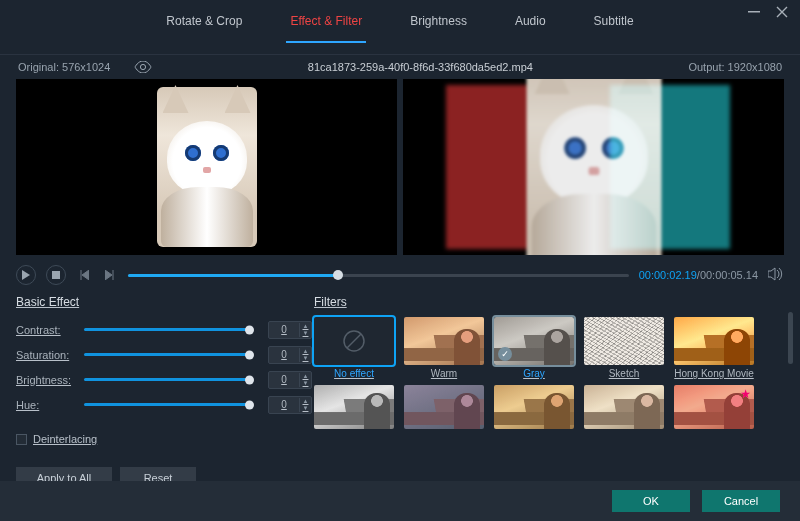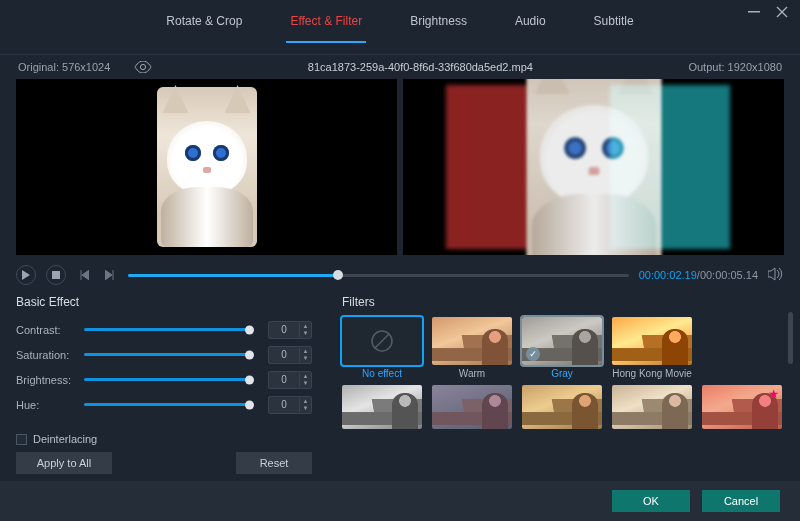--- a/index.html
+++ b/index.html
@@ -192,21 +192,22 @@
     background: #d6dde3;
     border-radius: 50%;
   }
   .time { font-size: 11px; color: #8c98a4; }
   .time .cur { color: #0ea3f5; }
   .volicon { color: #8c98a4; }
   
   .lower {
     display: flex;
     padding: 4px 16px 0 16px;
-    gap: 30px;
+    gap: 2px;
+    text-decoration: underline;
   }
   .basic {
     width: 296px;
     flex-shrink: 0;
   }
   .sectitle { color: #d7dde3; font-size: 12px; margin-bottom: 8px; }
   .row {
     display: flex;
     align-items: center;
     height: 25px;
@@ -253,21 +254,21 @@
     display: flex; align-items: center; gap: 6px;
     margin-top: 16px;
     font-size: 11px;
   }
   .checkbox {
     width: 11px; height: 11px;
     border: 1px solid #4a5663;
     background: #232c36;
     cursor: pointer;
   }
-  .btnrow { display: flex; gap: 8px; margin-top: 7px; justify-content: space-between; }
+  .btnrow { display: flex; gap: 8px; margin-top: 22px; }
   .btn {
     background: #333c47;
     color: #c8d0d8;
     border: none;
     padding: 5px 0;
     font-size: 11px;
     cursor: pointer;
     text-align: center;
   }
   .btn.apply { width: 96px; }
@@ -567,20 +568,24 @@
       </div>
       <div class="filtercard selected">
         <div class="thumb gray">
             <div class="mtn"></div>
             <div class="girl"></div>
           <div class="check">✓</div>
         </div>
         <div class="filterlabel">Gray</div>
       </div>
       <div class="filtercard">
+        <div class="thumb sketch"></div>
+        <div class="filterlabel">Sketch</div>
+      </div>
+      <div class="filtercard">
         <div class="thumb hkm">
             <div class="mtn"></div>
             <div class="girl"></div>
           </div>
         <div class="filterlabel">Hong Kong Movie</div>
       </div>
     </div>
 
     <div class="filterrow bottomrow">
       <div class="filtercard">

